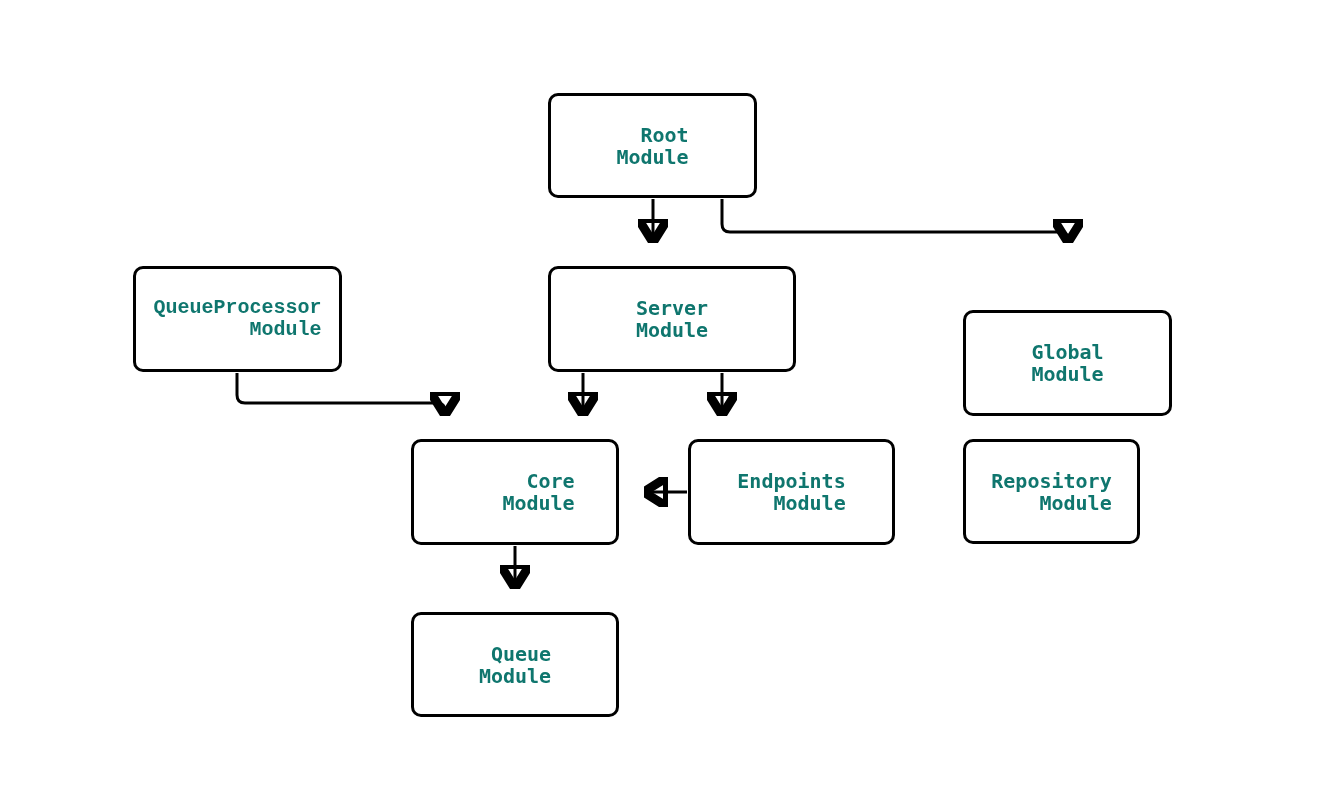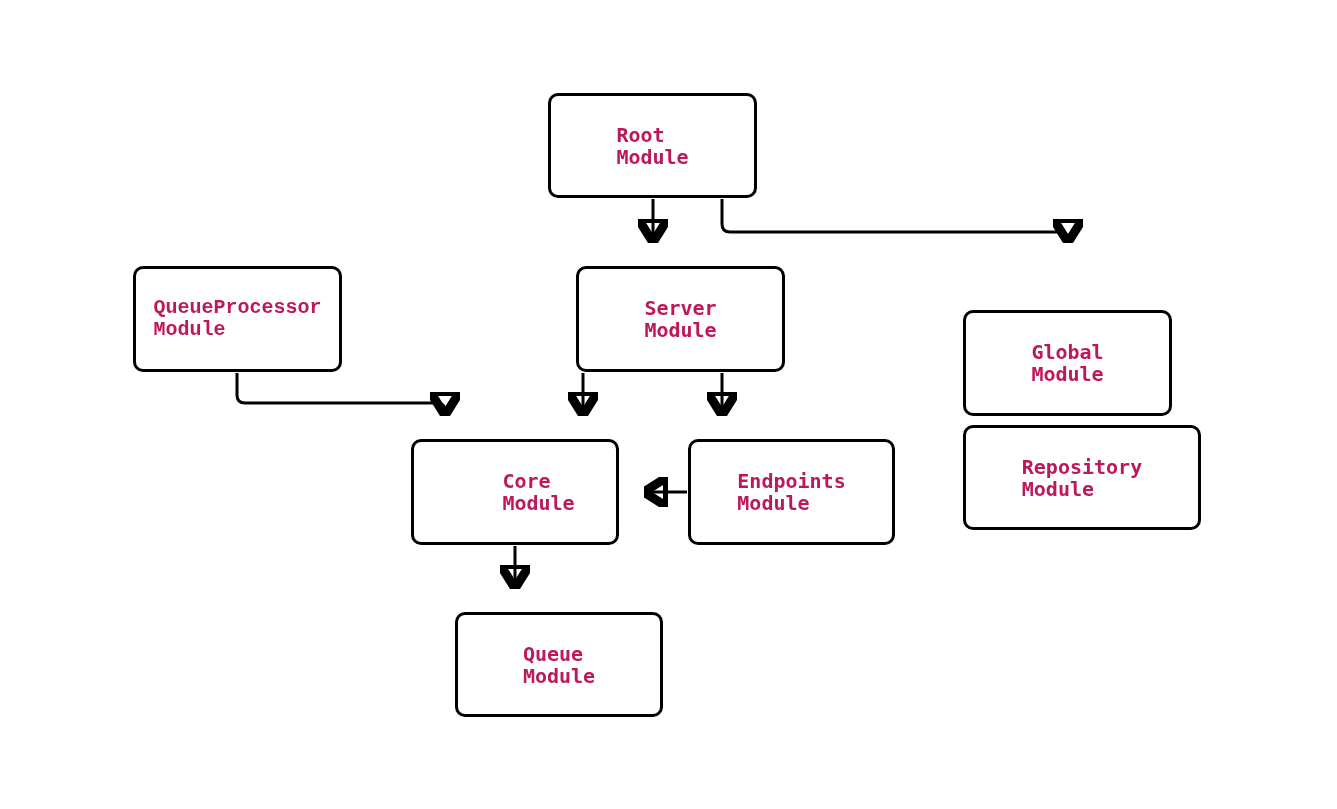--- a/index.html
+++ b/index.html
@@ -34,25 +34,25 @@
     box-sizing: border-box;
     background: #ffffff;
     border: 3px solid #000000;
     border-radius: 10px;
     display: flex;
     align-items: center;
     justify-content: center;
   }
   .node-label {
     white-space: pre-line;
-    text-align: left;
+    text-align: right;
     font-weight: bold;
     font-size: 20px;
     line-height: 22px;
-    color: #be185d;
+    color: #0f766e;
   }
 </style>
 </head>
 <body>
 
 <div class="canvas">
 
   <svg class="edges-layer" width="1337" height="809" viewBox="0 0 1337 809" xmlns="http://www.w3.org/2000/svg">
     <defs>
       <marker id="arrowhead" markerWidth="8" markerHeight="10" refX="7.5" refY="5" orient="auto" markerUnits="strokeWidth">
@@ -72,43 +72,43 @@
   <div class="node" style="left:548px; top:93px; width:209px; height:105px;">
     <span class="node-label">Root
 Module</span>
   </div>
 
   <div class="node" style="left:133px; top:266px; width:209px; height:106px;font-family:Liberation Mono, monospace;">
     <span class="node-label">QueueProcessor
 Module</span>
   </div>
 
-  <div class="node" style="left:548px; top:266px; width:209px; height:106px;margin-left:28px;">
+  <div class="node" style="left:548px; top:266px; width:248px; height:106px;">
     <span class="node-label">Server
 Module</span>
   </div>
 
   <div class="node" style="left:963px; top:266px; width:209px; height:106px;margin-top:44px;">
     <span class="node-label">Global
 Module</span>
   </div>
 
   <div class="node" style="left:411px; top:439px; width:208px; height:106px;padding-left:47px;">
     <span class="node-label">Core
 Module</span>
   </div>
 
   <div class="node" style="left:688px; top:439px; width:207px; height:106px;">
     <span class="node-label">Endpoints
 Module</span>
   </div>
 
-  <div class="node" style="left:963px; top:425px; width:238px; height:105px;">
+  <div class="node" style="left:963px; top:439px; width:177px; height:105px;">
     <span class="node-label">Repository
 Module</span>
   </div>
 
-  <div class="node" style="left:411px; top:612px; width:208px; height:105px;margin-left:44px;">
+  <div class="node" style="left:411px; top:612px; width:208px; height:105px;">
     <span class="node-label">Queue
 Module</span>
   </div>
 
 </div>
 
 </body></html>

